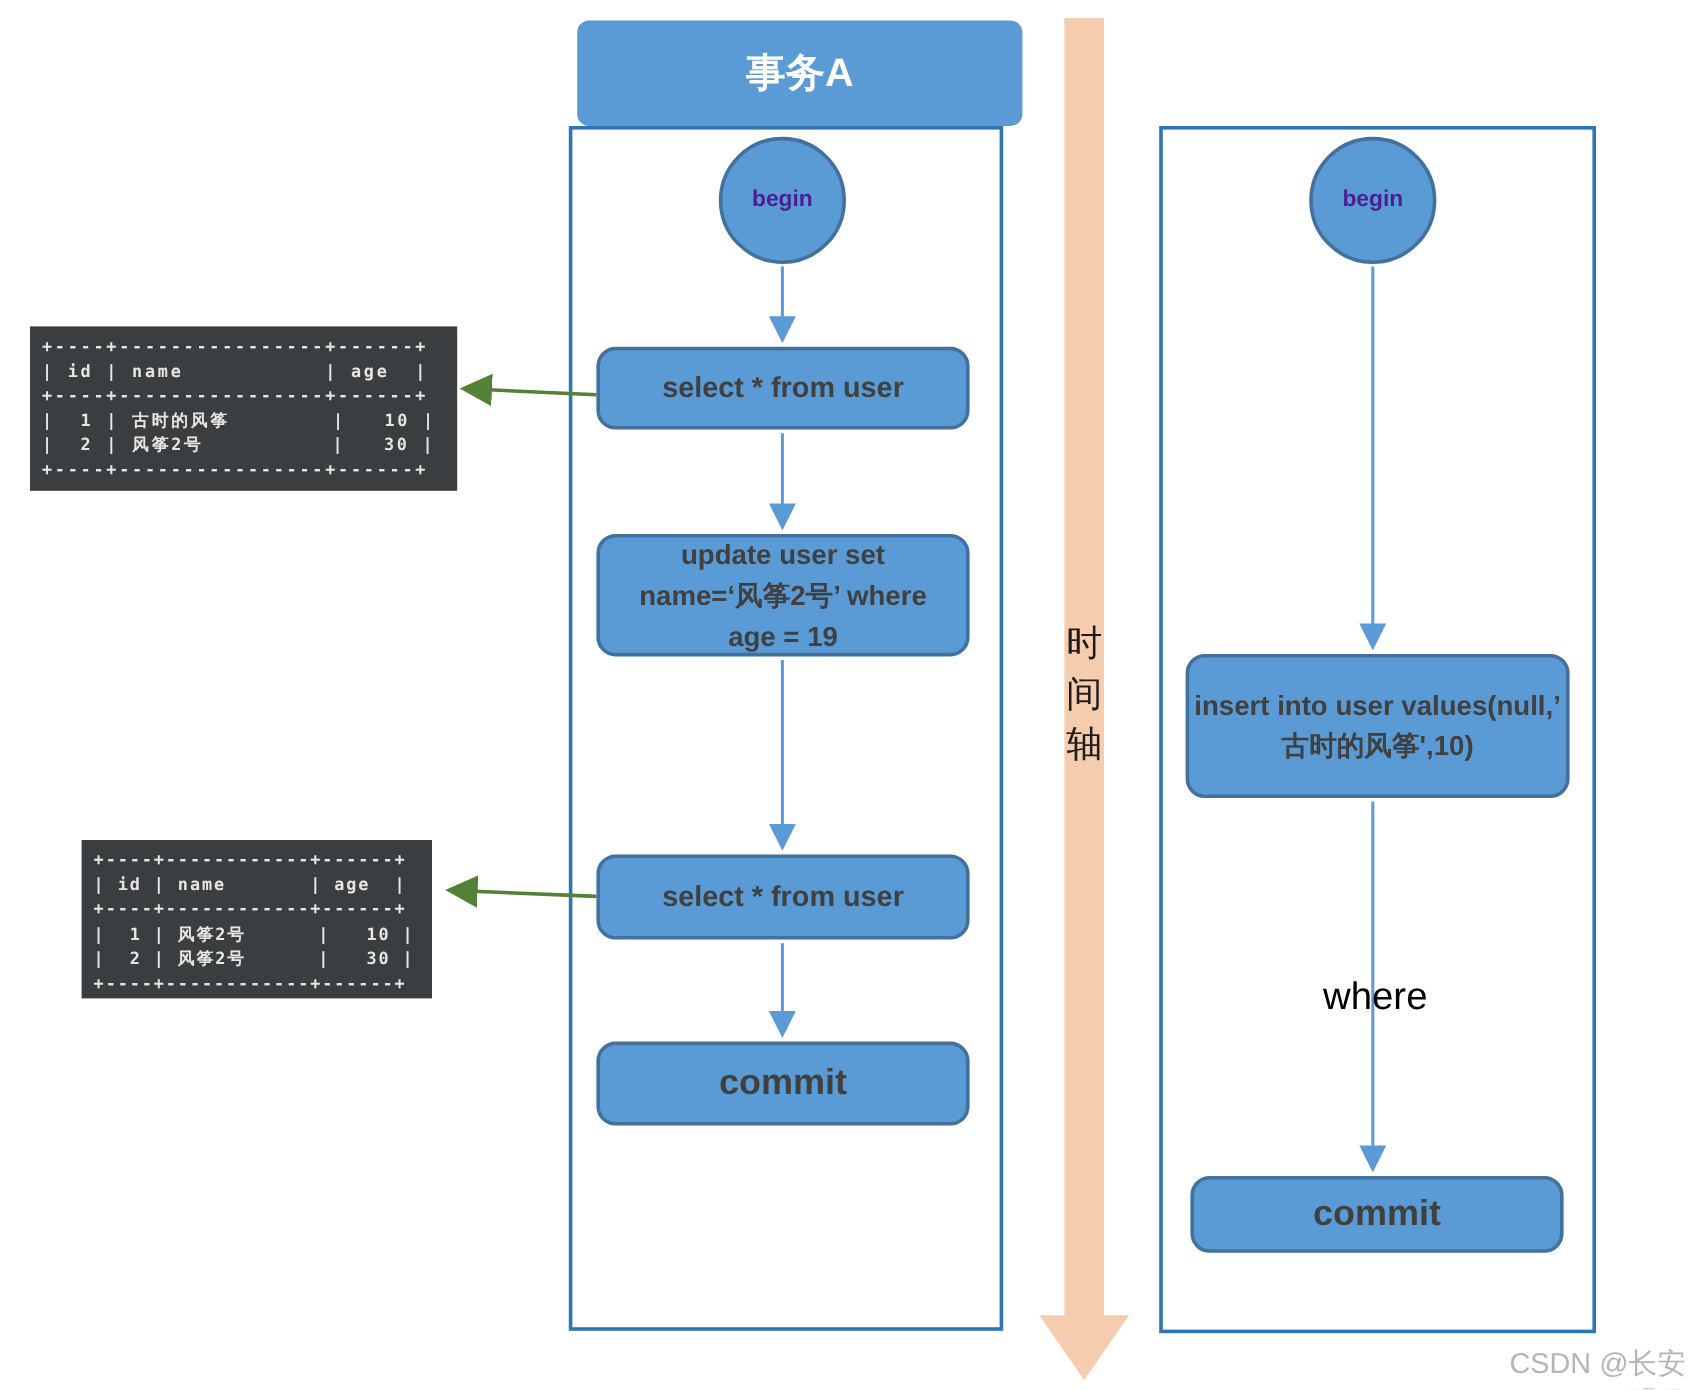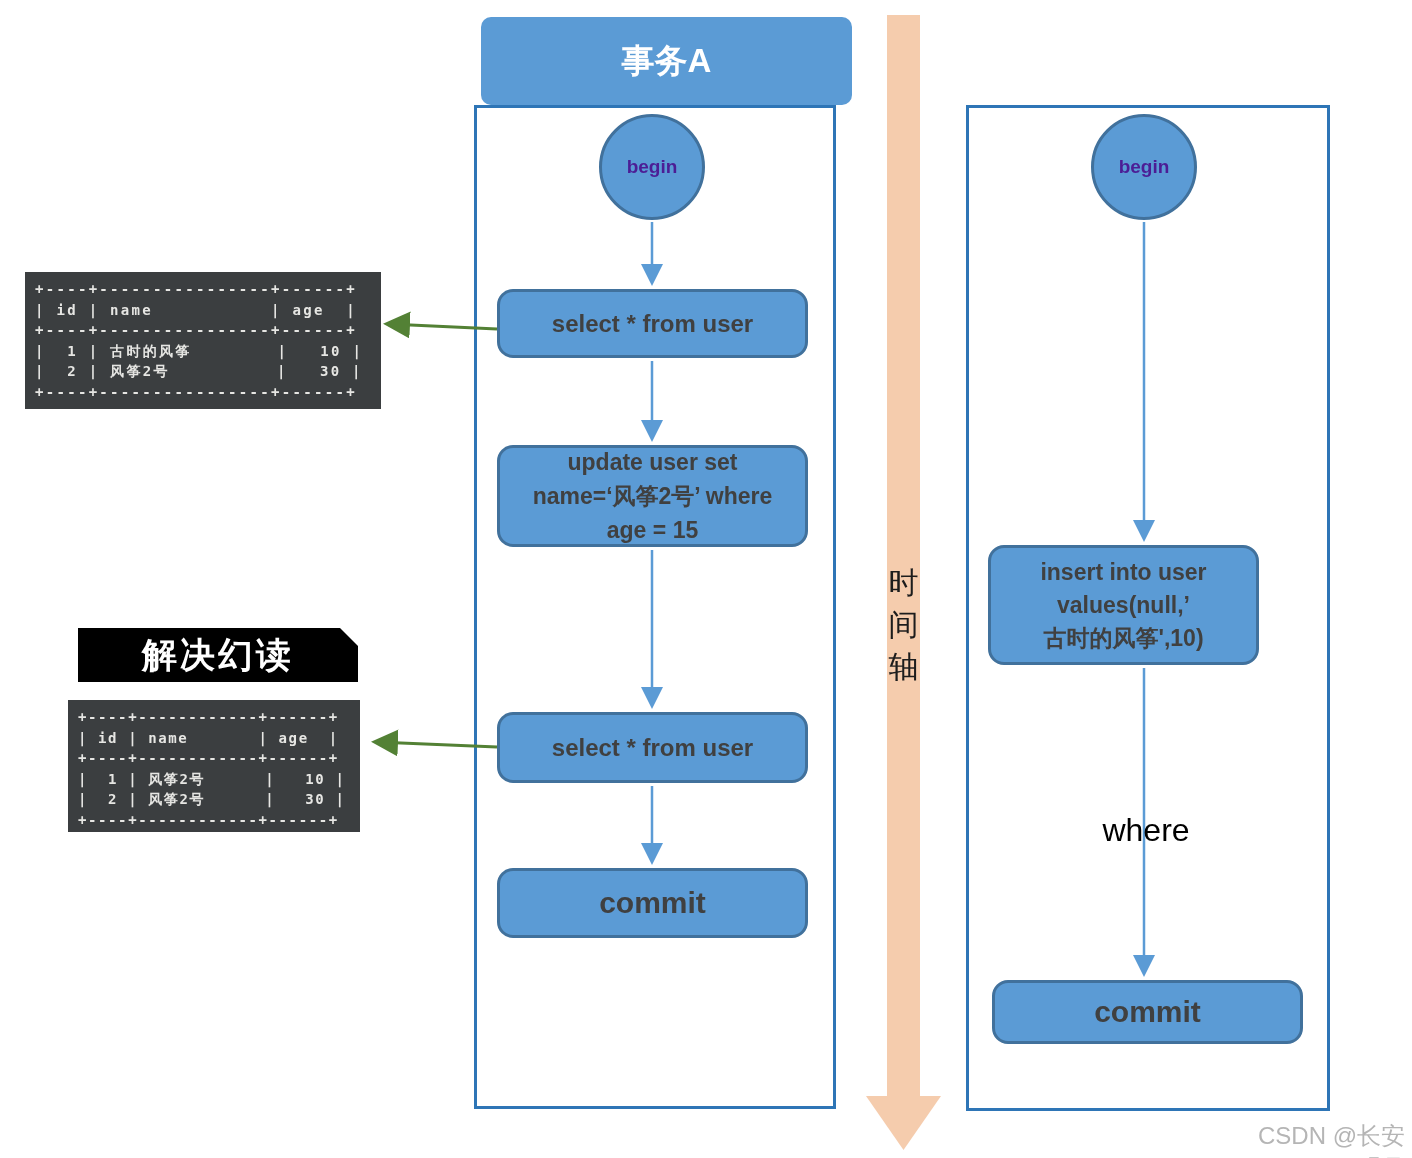--- a/index.html
+++ b/index.html
@@ -24,21 +24,21 @@
     z-index:2;
     margin-left:13px;
   }
   .lane-body{
     position:absolute;top:105px;border:3px solid var(--lane-border);background:transparent;z-index:1;
   }
   .time-bar{position:absolute;left:887px;top:15px;width:33px;height:1085px;background:var(--time-axis);z-index:0;}
   .time-label{
     position:absolute;left:886px;top:516px;width:35px;z-index:4;
     font-size:30px;line-height:42px;color:#1c1c1c;font-weight:500;
-    word-break:break-all;text-align:center;margin-top:46px;
+    word-break:break-all;text-align:center;
   }
   .node-circle{
     position:absolute;width:106px;height:106px;border-radius:50%;
     background:var(--box-fill);border:3px solid var(--box-border);box-sizing:border-box;
     display:flex;align-items:center;justify-content:center;
     color:#4c1d95;font-size:19px;font-weight:700;z-index:3;
   }
   .flow-box{
     position:absolute;background:var(--box-fill);border:3px solid var(--box-border);
     border-radius:16px;box-sizing:border-box;z-index:3;
@@ -93,52 +93,49 @@
 
   <div class="node-circle" style="left:599px;top:114px;">
     <span>begin</span>
   </div>
   <div class="flow-box fb-select" style="left:497px;top:289px;width:311px;height:69px;">
     <span>select * from user</span>
   </div>
   <div class="flow-box fb-update" style="left:497px;top:445px;width:311px;height:102px;">
     <span>update user set
 name=‘风筝2号’ where
-age = 15</span>
+age = 19</span>
   </div>
   <div class="flow-box fb-select" style="left:497px;top:712px;width:311px;height:71px;">
     <span>select * from user</span>
   </div>
   <div class="flow-box fb-commit" style="left:497px;top:868px;width:311px;height:70px;">
     <span>commit</span>
   </div>
 
   <div class="lane-body" style="left:966px;width:358px;height:1000px;"></div>
 
   <div class="node-circle" style="left:1091px;top:114px;">
     <span>begin</span>
   </div>
-  <div class="flow-box fb-insert" style="left:988px;top:545px;width:271px;height:120px;">
+  <div class="flow-box fb-insert" style="left:988px;top:545px;width:320px;height:120px;">
     <span>insert into user values(null,’
 古时的风筝',10)</span>
   </div>
   <div class="wait-text">where</div>
   <div class="flow-box fb-commit" style="left:992px;top:980px;width:311px;height:64px;">
     <span>commit</span>
   </div>
 
   <pre class="terminal" id="table1">+----+----------------+------+
 | id | name           | age  |
 +----+----------------+------+
 |  1 | 古时的风筝        |   10 |
 |  2 | 风筝2号          |   30 |
 +----+----------------+------+</pre>
-  <div class="black-label">
-    <span>解决幻读</span>
-  </div>
   <pre class="terminal" id="table2">+----+------------+------+
 | id | name       | age  |
 +----+------------+------+
 |  1 | 风筝2号      |   10 |
 |  2 | 风筝2号      |   30 |
 +----+------------+------+</pre>
 
   <svg id="arrow-layer" viewBox="0 0 1412 1158" xmlns="http://www.w3.org/2000/svg">
     <defs>
       <marker id="mBlue" markerWidth="9" markerHeight="9" refX="7" refY="4.5" orient="auto">

